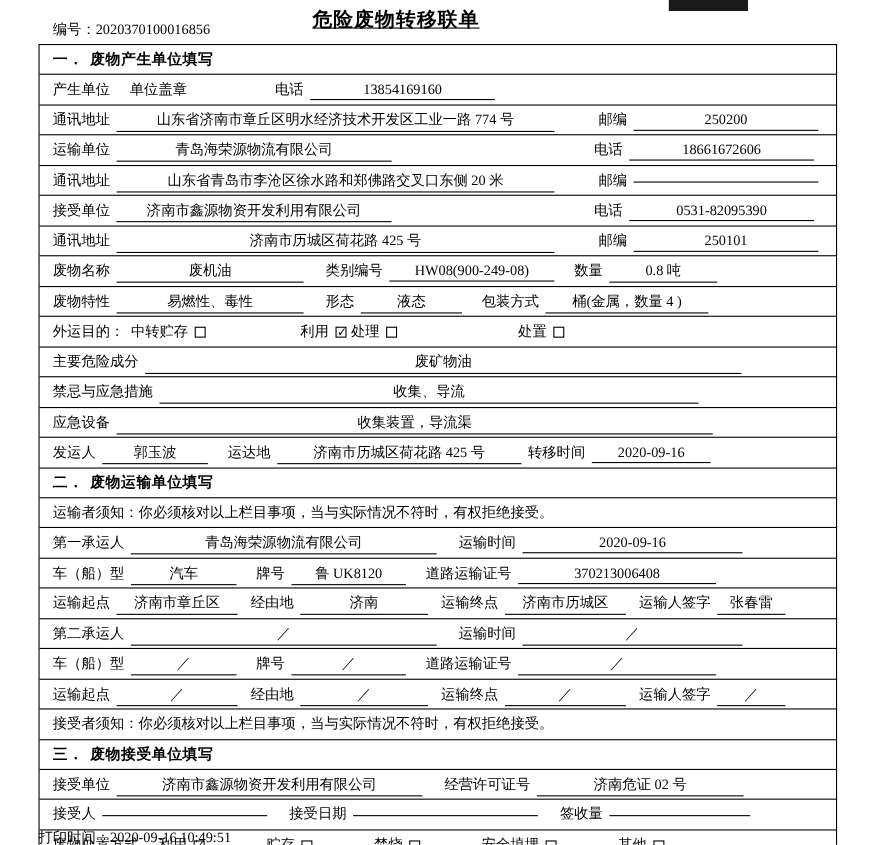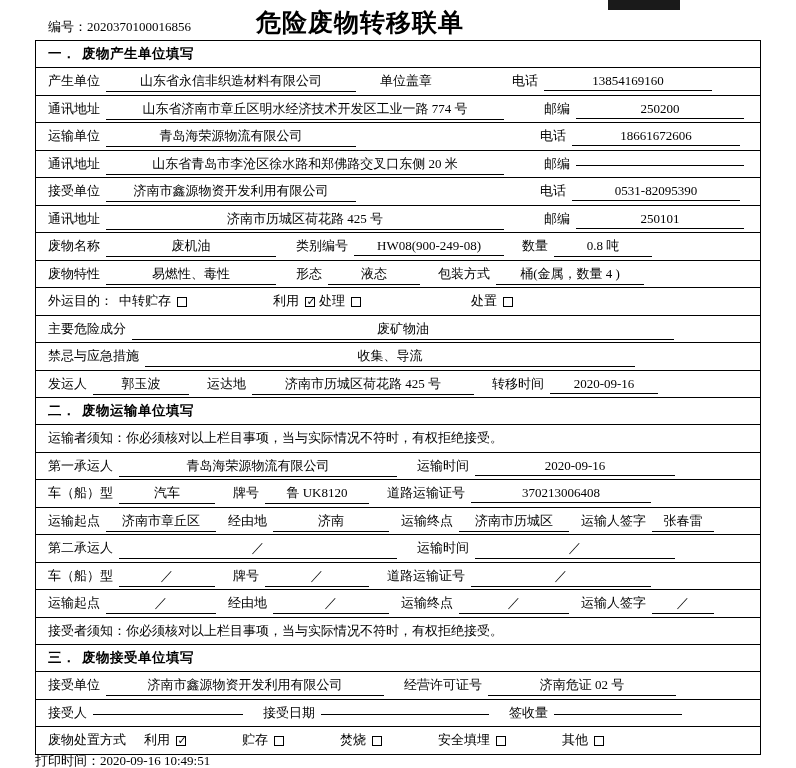--- a/index.html
+++ b/index.html
@@ -20,24 +20,25 @@
   
   .top-area { position: relative; height: 40px; }
   .serial {
     position: absolute; left: 48px; top: 18px;
     font-size: 13px;
     white-space: nowrap;
   }
   .doc-title {
     position: absolute; left: 0; right: 0; top: 6px;
     text-align: center;
-    font-size: 25px;
+    font-size: 18px;
     font-weight: bold;
     letter-spacing: 1px;
     font-family: "Liberation Sans", sans-serif;
+    text-decoration: underline;
   }
   .stamp-strip {
     position: absolute; left: 608px; top: 0;
     width: 72px; height: 10px;
     background: #1a1a1a;
   }
 
   
   .tbl {
     position: absolute;
@@ -129,21 +130,20 @@
 
     <div class="row">
       <div class="sec-head">
         <span class="num">一．</span><span>废物产生单位填写</span>
       </div>
     </div>
 
     <div class="row">
       <div class="cellrow" style="width:100%">
         <span class="lbl">产生单位</span>
-        <span class="val" style="width:250px">山东省永信非织造材料有限公司</span>
         <span class="lbl" style="margin-left:18px">单位盖章</span>
         <span class="lbl" style="margin-left:80px">电话</span>
         <span class="val" style="width:168px">13854169160</span>
       </div>
     </div>
 
     <div class="row">
       <div class="cellrow" style="width:100%">
         <span class="lbl">通讯地址</span>
         <span class="val" style="width:398px">山东省济南市章丘区明水经济技术开发区工业一路 774 号</span>
@@ -231,28 +231,34 @@
       </div>
     </div>
 
     <div class="row">
       <div class="cellrow" style="width:100%">
         <span class="lbl">禁忌与应急措施</span>
         <span class="val" style="width:490px">收集、导流</span>
       </div>
     </div>
 
+    <div class="row">
+      <div class="cellrow" style="width:100%">
+        <span class="lbl">应急设备</span>
+        <span class="val" style="width:542px">收集装置，导流渠</span>
+      </div>
+    </div>
 
     <div class="row">
       <div class="cellrow" style="width:100%">
         <span class="lbl">发运人</span>
         <span class="val" style="width:96px">郭玉波</span>
         <span class="lbl" style="margin-left:12px">运达地</span>
         <span class="val" style="width:222px">济南市历城区荷花路 425 号</span>
-        <span class="lbl" style="margin-left:12px">转移时间</span>
+        <span class="lbl" style="">转移时间</span>
         <span class="val" style="width:108px">2020-09-16</span>
       </div>
     </div>
 
     <div class="row">
       <div class="sec-head">
         <span class="num">二．</span><span>废物运输单位填写</span>
       </div>
     </div>
 

